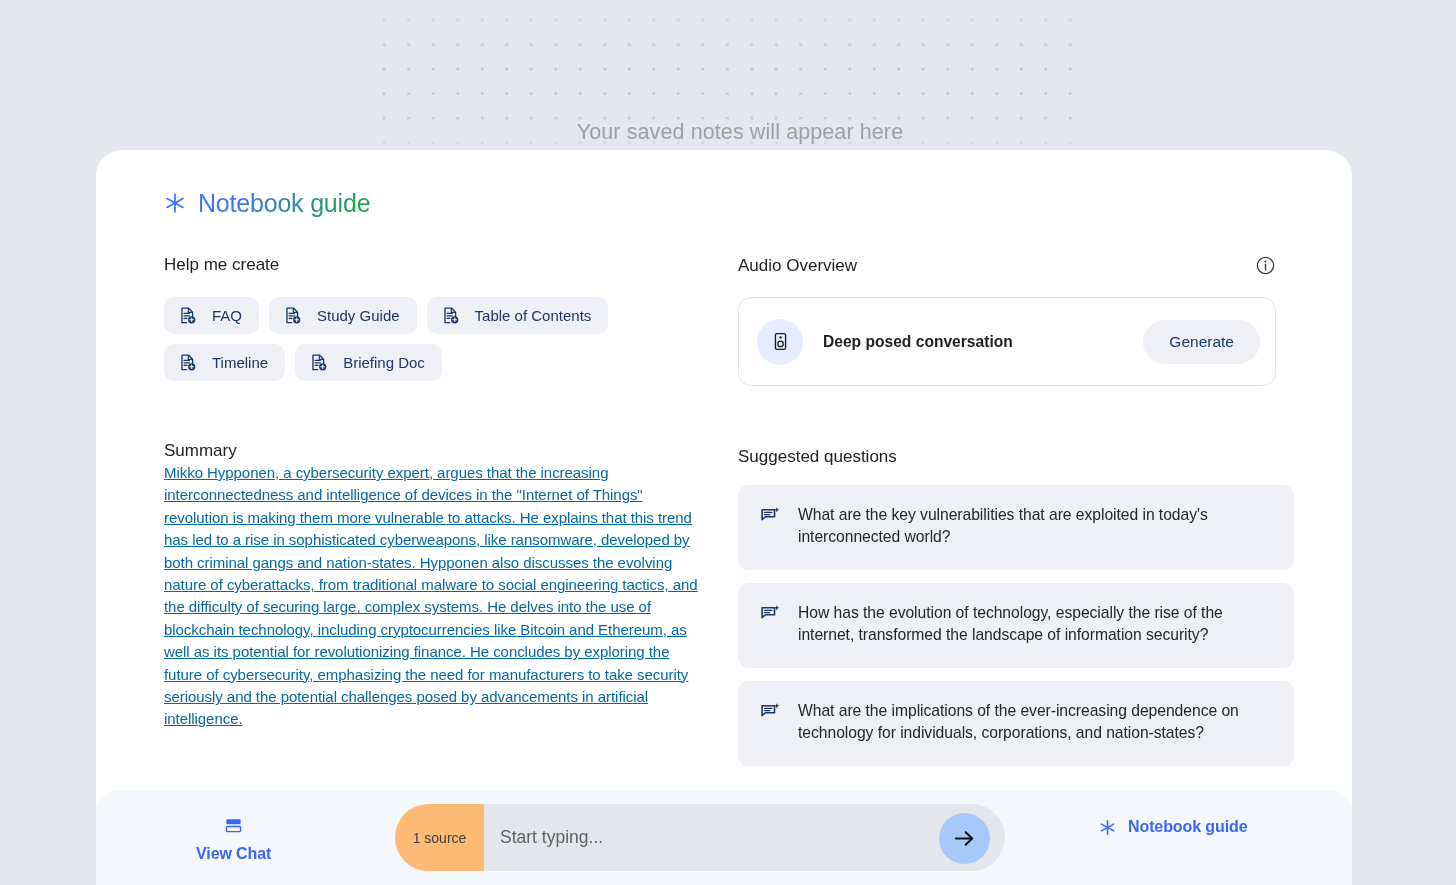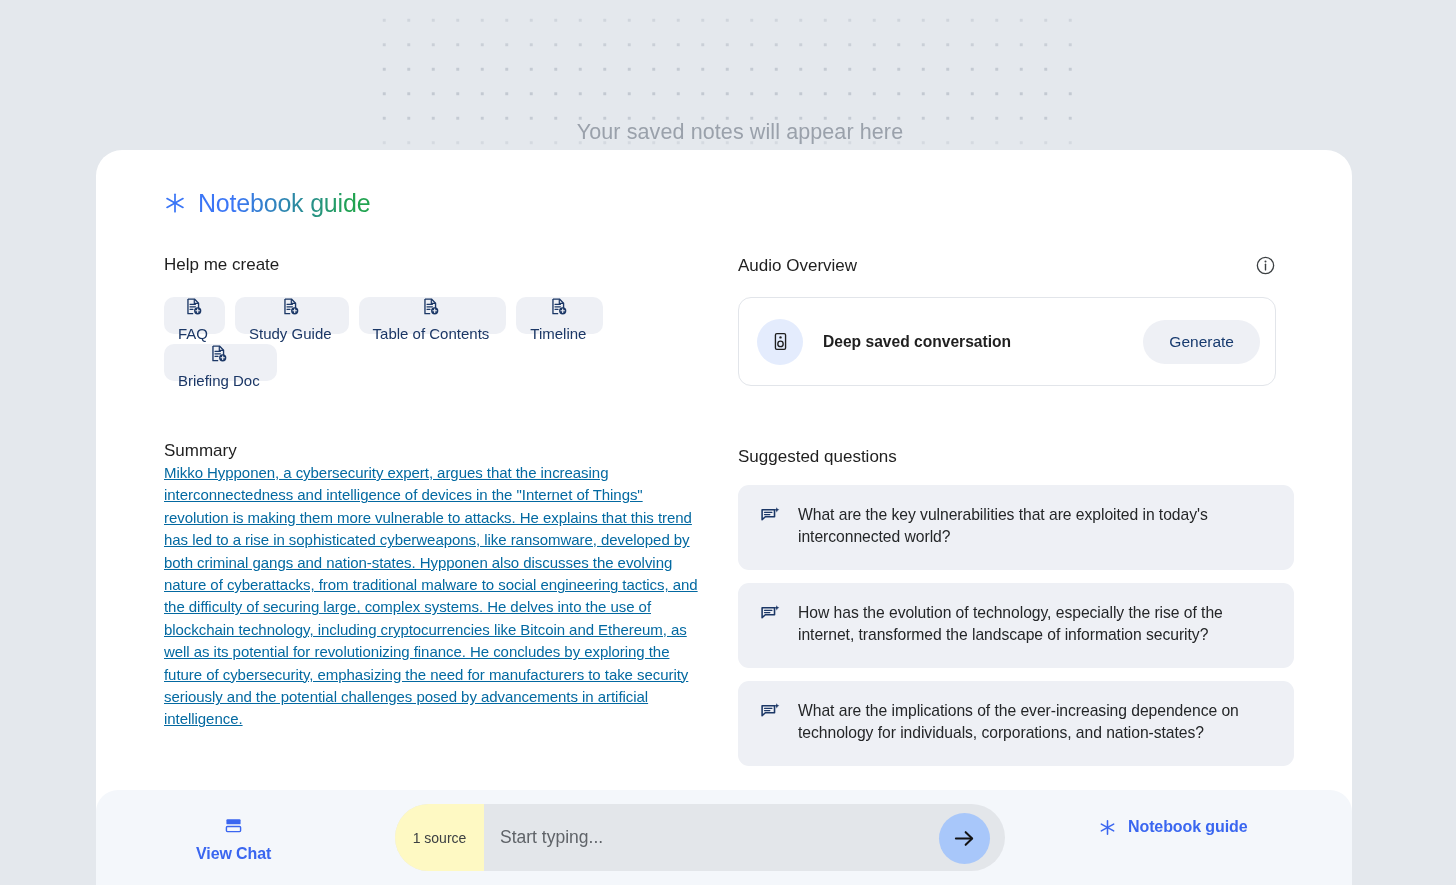--- a/index.html
+++ b/index.html
@@ -120,29 +120,28 @@
   .chips {
     margin-top: 22px;
     display: flex;
     flex-wrap: wrap;
     gap: 10px;
     width: 500px;
   }
   .chip {
     display: inline-flex;
     align-items: center;
-    gap: 9px;
+    gap: 15px;
     height: 37px;
     padding: 0 17px 0 14px;
     border-radius: 10px;
     background: #eef0f5;
     border: none;
     cursor: pointer;
     font-family: inherit;
-    flex-direction: column;
   }
   .chip-label {
     font-size: 15px;
     font-weight: 500;
     color: #1b3766;
     white-space: nowrap;
   }
   .doc-plus-icon { width: 19px; height: 19px; flex: 0 0 auto; color: #1b3766; display:block; }
 
   
@@ -265,21 +264,21 @@
     display: flex;
     align-items: center;
     overflow: hidden;
   }
   .source-chip {
     width: 89px;
     height: 67px;
     display: flex;
     align-items: center;
     justify-content: center;
-    background: #fef9c3;
+    background: #fdba74;
     flex: 0 0 auto;
     font-size: 14px;
     color: #3c4043;
     cursor: pointer;
   }
   .typing-input {
     flex: 1 1 auto;
     height: 67px;
     border: none;
     outline: none;
@@ -462,21 +461,21 @@
 
     <div class="audio-card">
       <div class="audio-avatar">
         <svg class="speaker-icon" viewBox="0 0 24 24" aria-hidden="true">
           <rect x="5.6" y="2" width="12.8" height="20" rx="1.8" fill="none" stroke="currentColor" stroke-width="1.7"></rect>
           <circle cx="12" cy="6.8" r="1.5" fill="currentColor"></circle>
           <circle cx="12" cy="15" r="3.4" fill="none" stroke="currentColor" stroke-width="1.7"></circle>
         </svg>
       </div>
       <div class="audio-texts">
-        <div class="audio-title">Deep saved conversation</div>
+        <div class="audio-title">Deep posed conversation</div>
       </div>
       <button class="generate-btn">Generate</button>
     </div>
 
     <div class="sq-wrap">
       <div class="sq-head">Suggested questions</div>
       <div class="sq-list">
 
         <div class="sq-item">
           <svg class="sq-icon" viewBox="0 0 24 24" aria-hidden="true">

